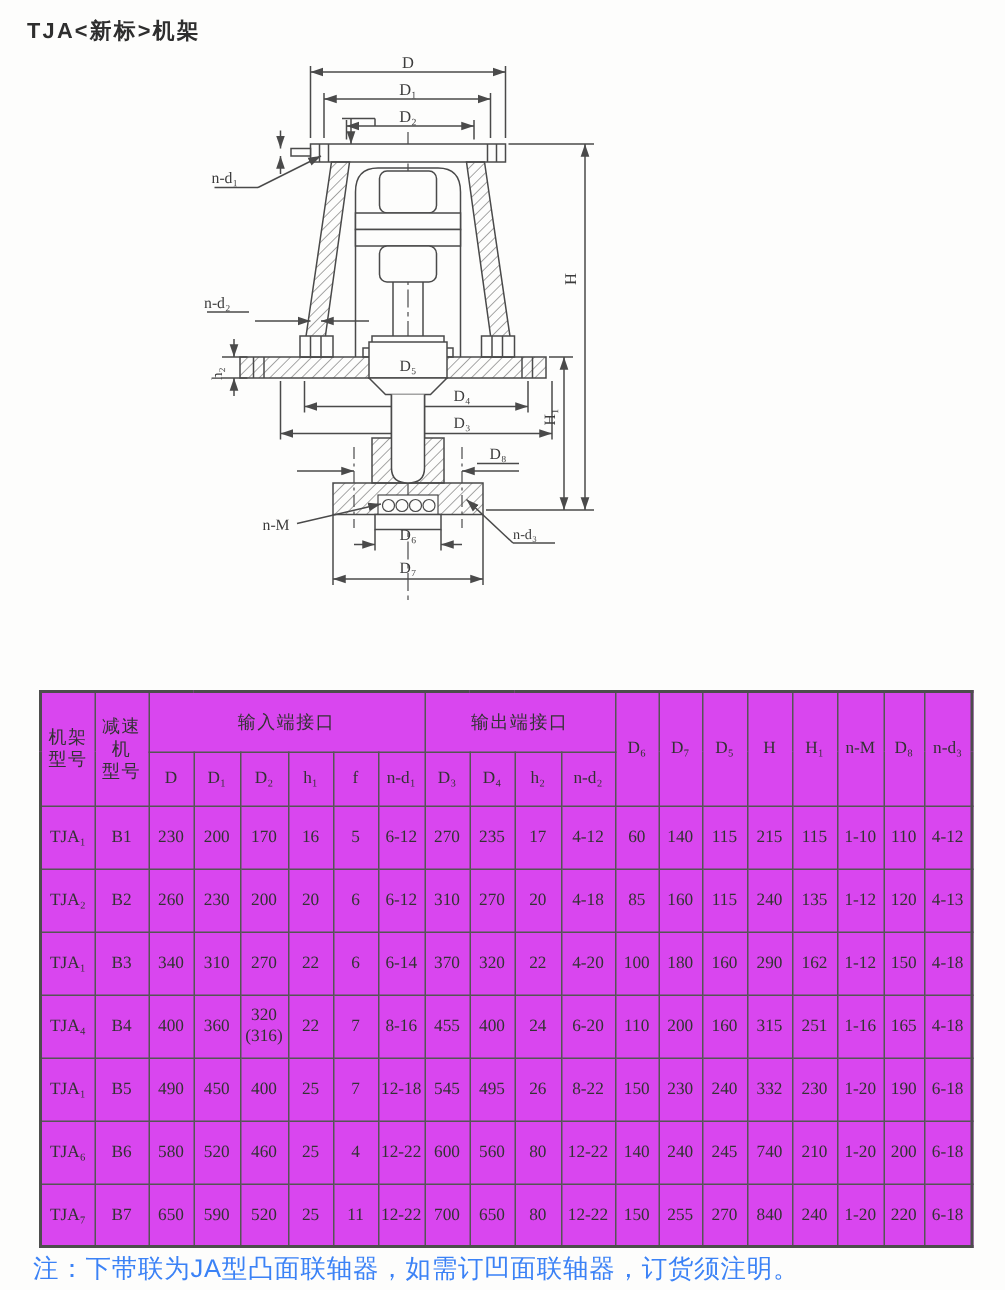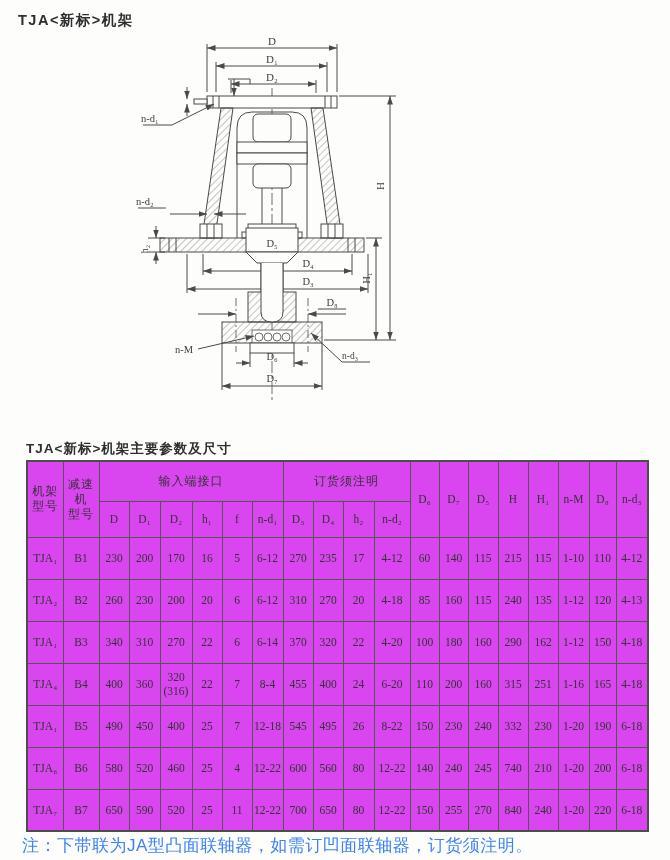--- a/index.html
+++ b/index.html
@@ -167,21 +167,20 @@
       <text x="384" y="186" text-anchor="middle" font-size="11" transform="rotate(-90 384 186)">H</text>
       <text x="370" y="278" text-anchor="middle" font-size="10.5" transform="rotate(-90 370 278)">H₁</text>
       <text x="332" y="306" text-anchor="middle" font-size="10.5">D₈</text>
       <text x="175" y="353" font-size="10.5">n-M</text>
       <text x="272" y="360" text-anchor="middle" font-size="10.5">D₆</text>
       <text x="342" y="359" font-size="9.5">n-d₃</text>
       <text x="272" y="382" text-anchor="middle" font-size="10.5">D₇</text>
     </svg>
   </div>
 
-  <div class="tbl-title">TJA&lt;新标&gt;机架主要参数及尺寸</div>
 
   <table class="params">
     <colgroup>
       <col style="width:36px">
         <col style="width:36px">
       <col style="width:30px">
         <col style="width:31px">
         <col style="width:32px">
         <col style="width:30px">
         <col style="width:30px">
@@ -200,21 +199,21 @@
         <col style="width:32px">
     </colgroup>
     <thead>
       <tr class="group-row">
         <th rowspan="2" class="cjk">机架
 型号</th>
         <th rowspan="2" class="cjk">减速
 机
 型号</th>
         <th colspan="6" class="cjk">输入端接口</th>
-        <th colspan="4" class="cjk">订货须注明</th>
+        <th colspan="4" class="cjk">输出端接口</th>
         <th rowspan="2">D₆</th>
         <th rowspan="2">D₇</th>
         <th rowspan="2">D₅</th>
         <th rowspan="2">H</th>
         <th rowspan="2">H₁</th>
         <th rowspan="2">n-M</th>
         <th rowspan="2">D₈</th>
         <th rowspan="2">n-d₃</th>
       </tr>
       <tr class="sub-row">
@@ -299,21 +298,21 @@
         </tr>
         <tr>
           <td>TJA₄</td>
           <td>B4</td>
           <td>400</td>
           <td>360</td>
           <td>320
 (316)</td>
           <td>22</td>
           <td>7</td>
-          <td>8-4</td>
+          <td>8-16</td>
           <td>455</td>
           <td>400</td>
           <td>24</td>
           <td>6-20</td>
           <td>110</td>
           <td>200</td>
           <td>160</td>
           <td>315</td>
           <td>251</td>
           <td>1-16</td>

